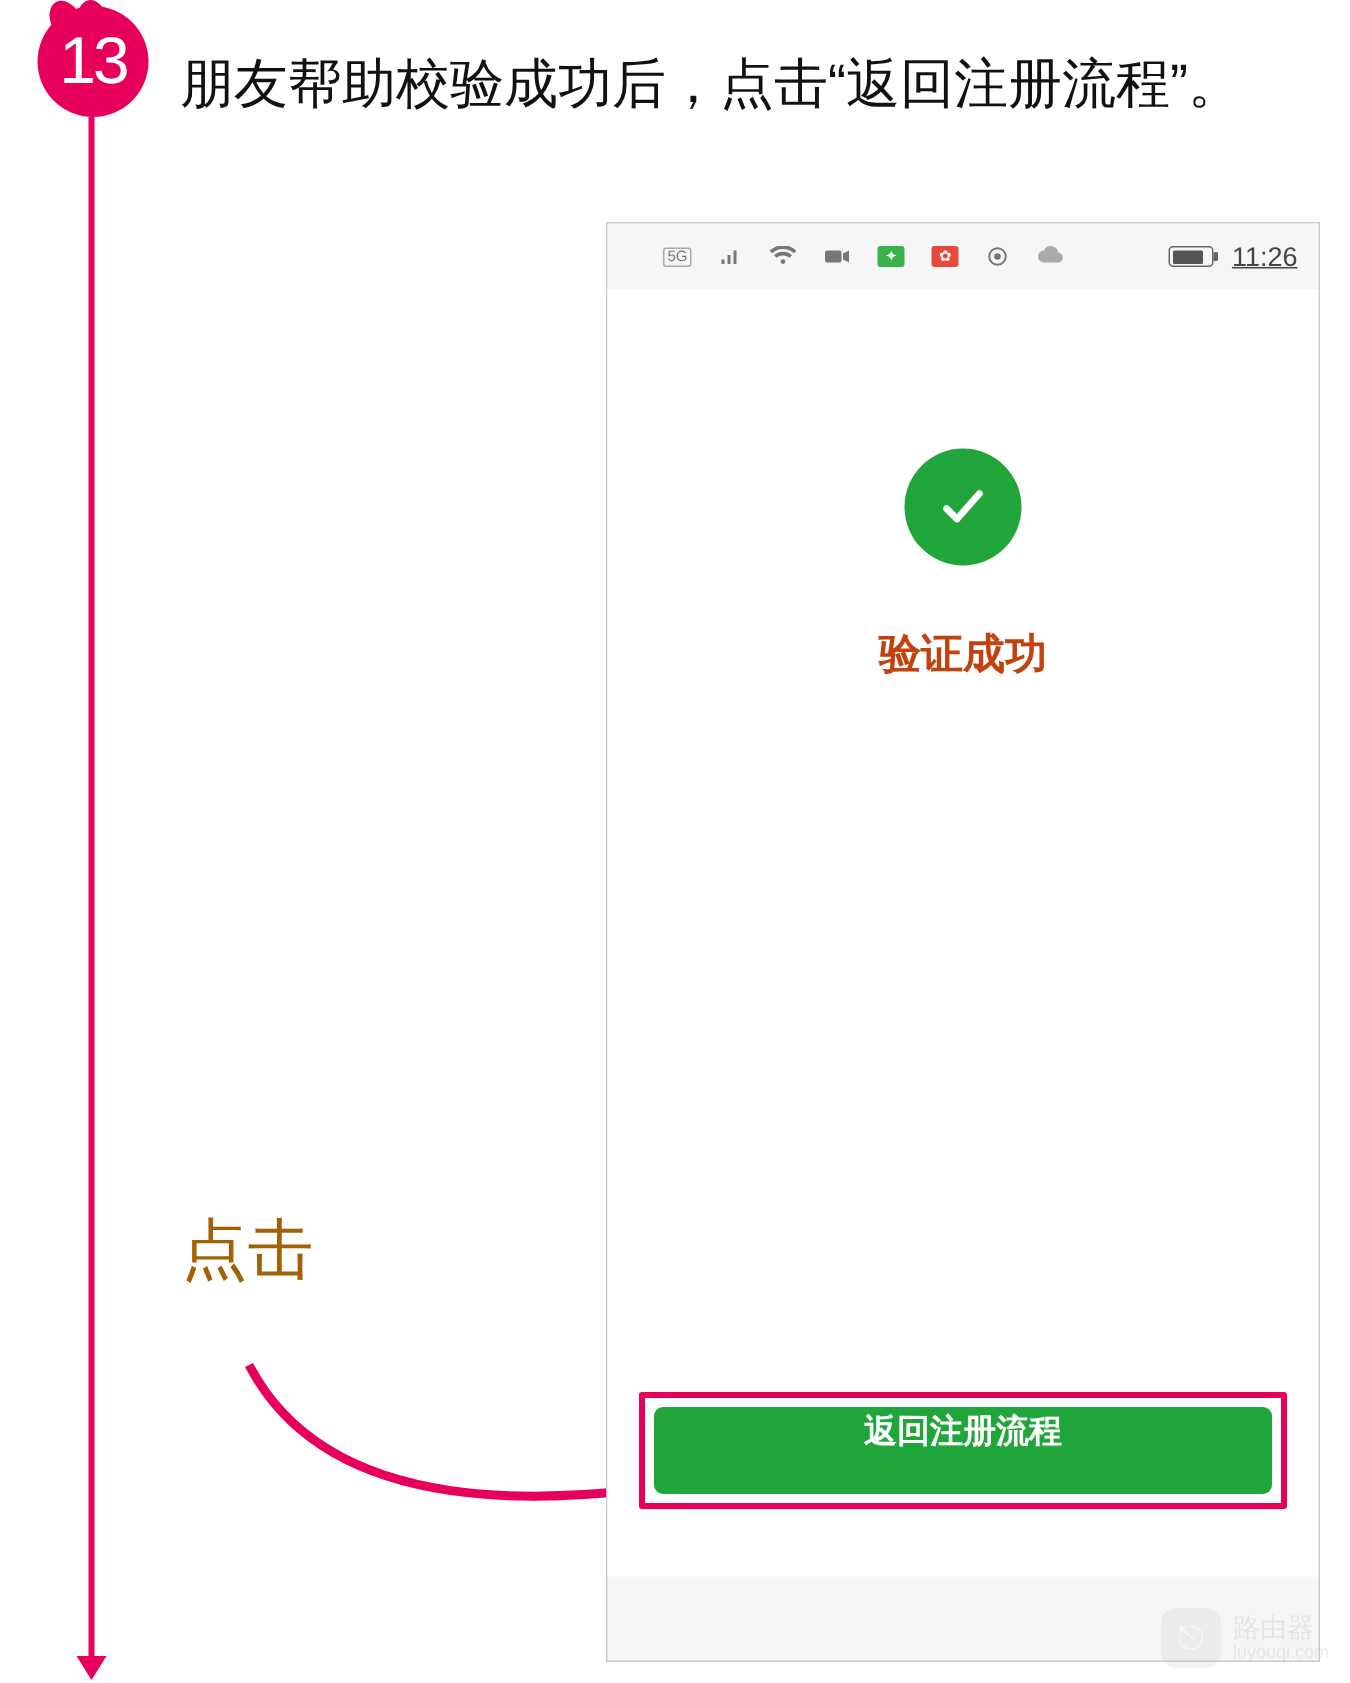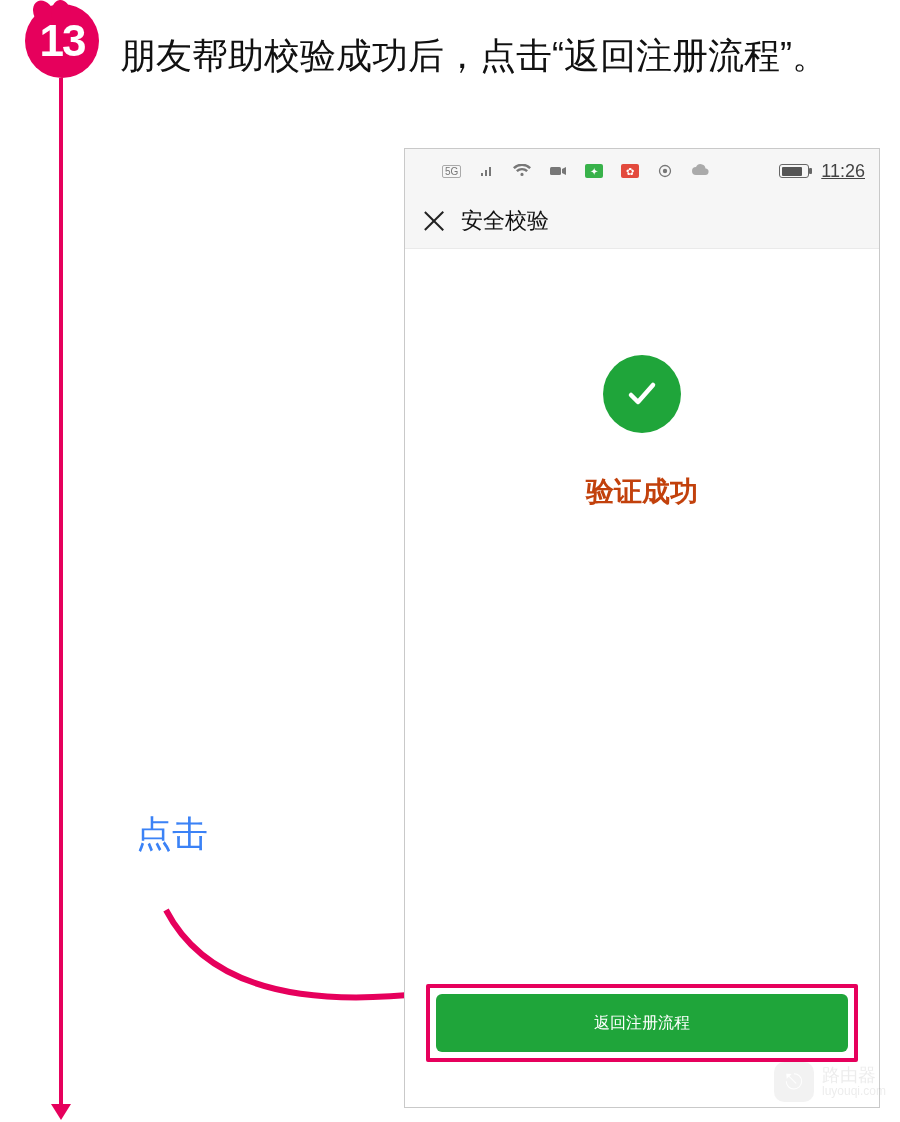--- a/index.html
+++ b/index.html
@@ -22,21 +22,21 @@
   .badge::before, .badge::after {
     content: ""; position: absolute; top: -4px;
     width: 20px; height: 24px;
     background: #e6005c;
     border-radius: 50% 50% 50% 50% / 60% 60% 40% 40%;
     transform: rotate(30deg);
   }
   .badge::before { left: 8px; transform: rotate(-28deg); }
   .badge::after  { left: 26px; transform: rotate(-6deg); }
   .badge-num {
-    color: #fff; font-weight: 700; font-size: 44px;
+    color: #fff; font-weight: 400; font-size: 44px;
     letter-spacing: -2px;
     font-family: Arial,"Helvetica Neue",sans-serif;
     position: relative; z-index: 2;
   }
 
   
   .vline {
     position: absolute; left: 59px; top: 78px;
     width: 4px; height: 1028px;
     background: #e6005c;
@@ -52,23 +52,23 @@
   .instruction {
     position: absolute; left: 120px; top: 6px;
     width: 750px;
     font-size: 36px; line-height: 52px;
     color: #111;
     margin-top: 24px;
   }
 
   
   .annot-text {
-    position: absolute; left: 136px; top: 810px;
-    font-size: 36px; line-height: 48px;
-    color: #3b82f6;
+    position: absolute; left: 121px; top: 810px;
+    font-size: 44px; line-height: 48px;
+    color: #a16207;
   }
   .annot-arrow { position: absolute; left: 148px; top: 900px; width: 400px; height: 120px; }
 
   
   .phone {
     position: absolute; left: 404px; top: 148px;
     width: 476px; height: 960px;
     background: #f6f6f6;
     border: 1px solid #c9c9c9;
   }
@@ -127,28 +127,28 @@
   
   .btn-frame {
     position:absolute; left:21px; right:21px; bottom: 45px;
     border: 4px solid #e6005c;
     border-radius: 2px;
     padding: 6px;
   }
   .primary-btn {
     width: 100%; height: 58px;
     background:#1fa53a;
-    color:#fff; font-size: 16px; font-weight:400;
+    color:#fff; font-size: 22px; font-weight:700;
     border:none; border-radius:6px;
-    display:flex; align-items:center; justify-content:center;
+    display:flex; justify-content:center;
   }
 
   
   .watermark {
-    position:absolute; right: 14px; bottom: 20px;
+    position:absolute; right: 14px; bottom: 10px;
     display:flex; align-items:center; gap:8px;
     opacity: .18; color:#999;
   }
   .watermark .wm-icon {
     width:40px;height:40px;border-radius:10px;background:#bbb;
     display:inline-flex;align-items:center;justify-content:center;font-size:22px;color:#fff;
   }
   .watermark .wm-text { font-size:18px; line-height:18px;}
   .watermark .wm-sub { font-size:12px;}
 </style>
@@ -206,24 +206,20 @@
             <path d="M5 11a4 4 0 010-8 5 5 0 019.5 1.4A3 3 0 0114 11z" fill="#aaa"></path>
           </svg>
       </span>
     </div>
     <span class="battery">
         <span class="fill"></span>
       </span>
     <span class="time">11:26</span>
   </div>
 
-  <div class="navbar">
-    <span class="close-x"></span>
-    <span class="nav-title">安全校验</span>
-  </div>
 
   <div class="content">
     <div class="check-circle">
       <svg viewBox="0 0 40 40">
           <path d="M9 21 l7 7 l15 -17" stroke="#fff" stroke-width="4.5" fill="none" stroke-linecap="round" stroke-linejoin="round"></path>
         </svg>
     </div>
     <div class="success-text">验证成功</div>
 
     <div class="btn-frame">

